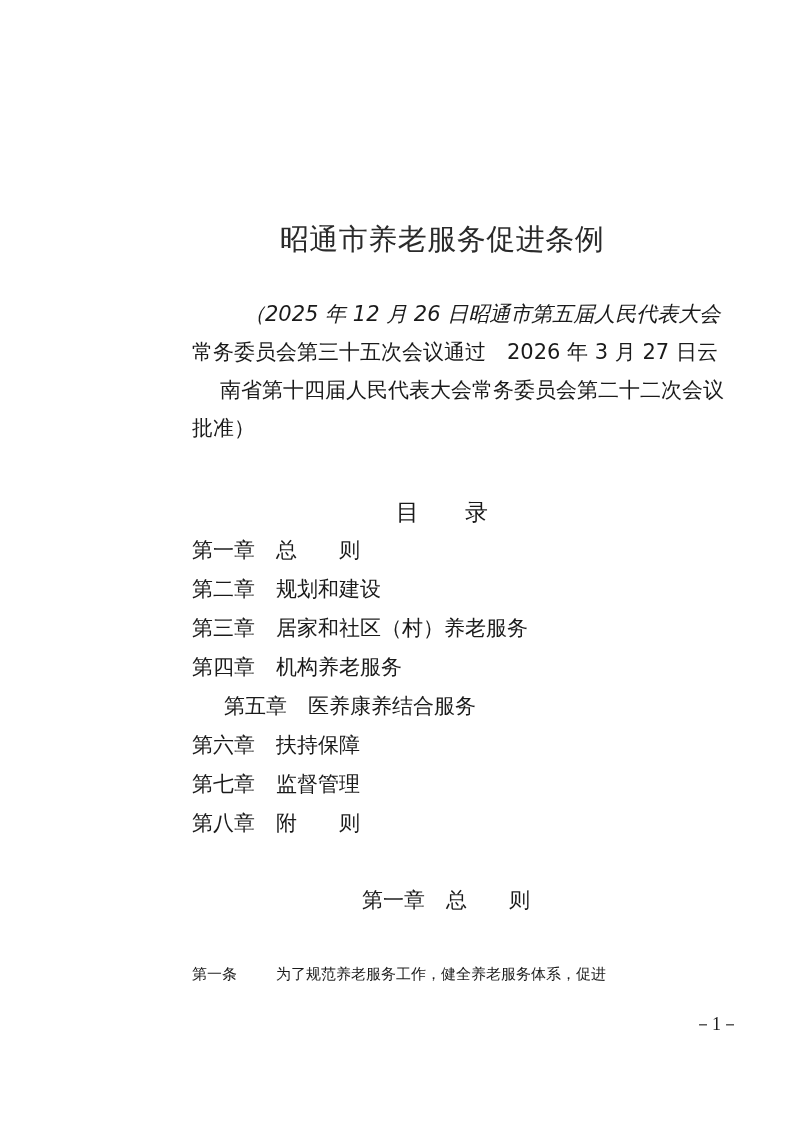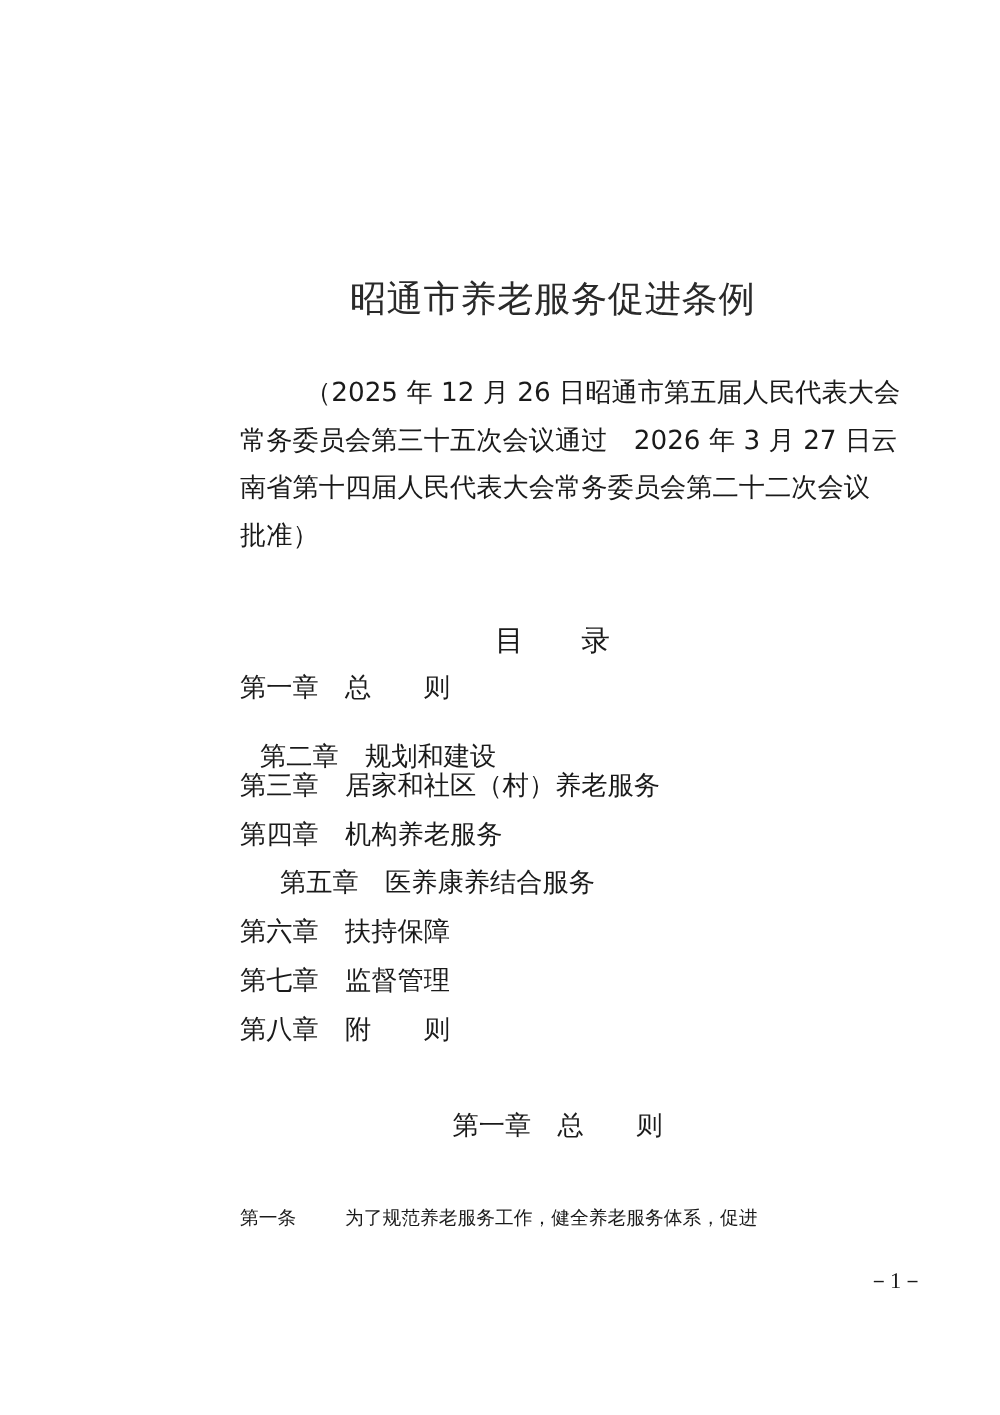--- a/index.html
+++ b/index.html
@@ -15,31 +15,31 @@
     .article { left: 150px; top: 965px; font-size: 15px; }
     .article .ch { display: inline-block; width: 84px; }
     .page-num { left: 652px; top: 1012px; font-family: "Liberation Serif", serif; font-size: 18px; }
   </style>
 </head>
 <body>
 
 <div>
   <div class="abs title">昭通市养老服务促进条例</div>
 
-  <div class="abs note-line" style="top:300px; left:202px;">（2025 年 12 月 26 日昭通市第五届人民代表大会</div>
+  <div class="abs note-line" style="top:300px; left:202px;font-style:italic;">（2025 年 12 月 26 日昭通市第五届人民代表大会</div>
   <div class="abs note-line" style="top:338px;">常务委员会第三十五次会议通过　2026 年 3 月 27 日云</div>
-  <div class="abs note-line" style="top:376px;">南省第十四届人民代表大会常务委员会第二十二次会议</div>
+  <div class="abs note-line" style="top:376px;margin-left:28px;">南省第十四届人民代表大会常务委员会第二十二次会议</div>
   <div class="abs note-line" style="top:414px;">批准）</div>
 
   <div class="abs toc-heading">目　　录</div>
 
   <div class="abs toc-item" style="top:536px;">
     <span class="ch">第一章</span><span>总　　则</span>
   </div>
-  <div class="abs toc-item" style="top:591px;margin-left:16px;">
+  <div class="abs toc-item" style="top:575px;">
     <span class="ch">第二章</span><span>规划和建设</span>
   </div>
   <div class="abs toc-item" style="top:614px;">
     <span class="ch">第三章</span><span>居家和社区（村）养老服务</span>
   </div>
   <div class="abs toc-item" style="top:653px;">
     <span class="ch">第四章</span><span>机构养老服务</span>
   </div>
   <div class="abs toc-item" style="top:692px;margin-left:32px;">
     <span class="ch">第五章</span><span>医养康养结合服务</span>

